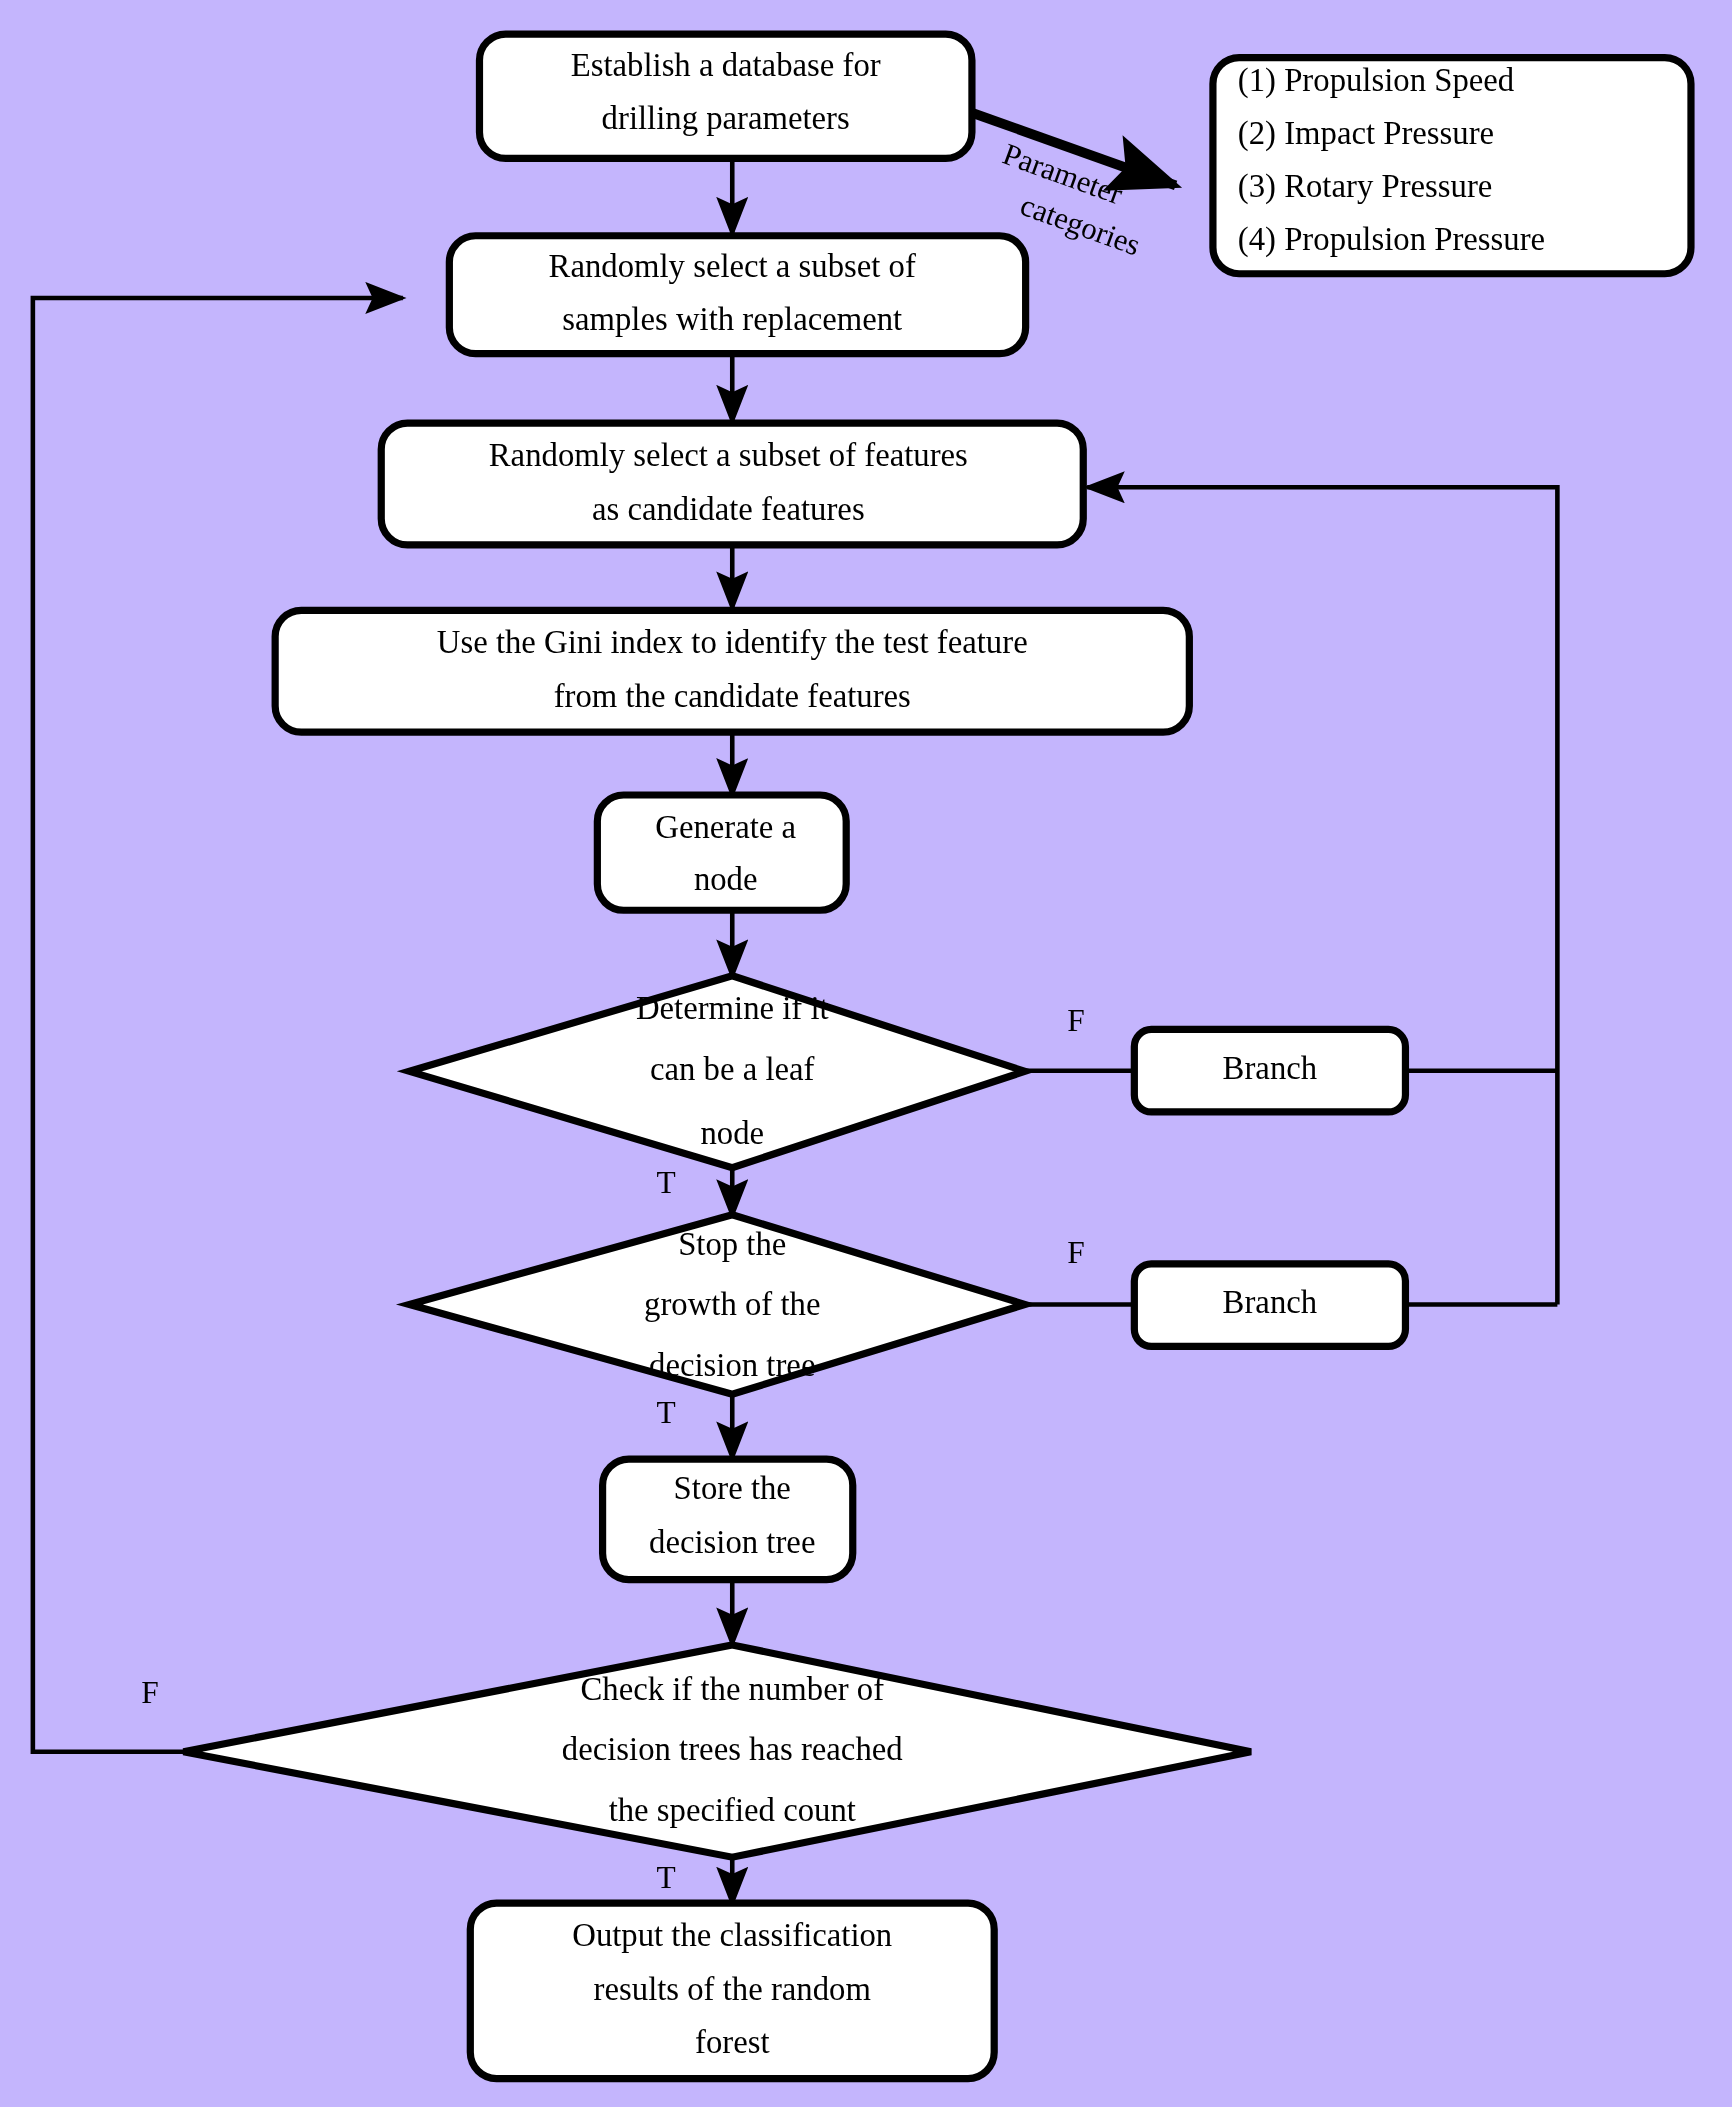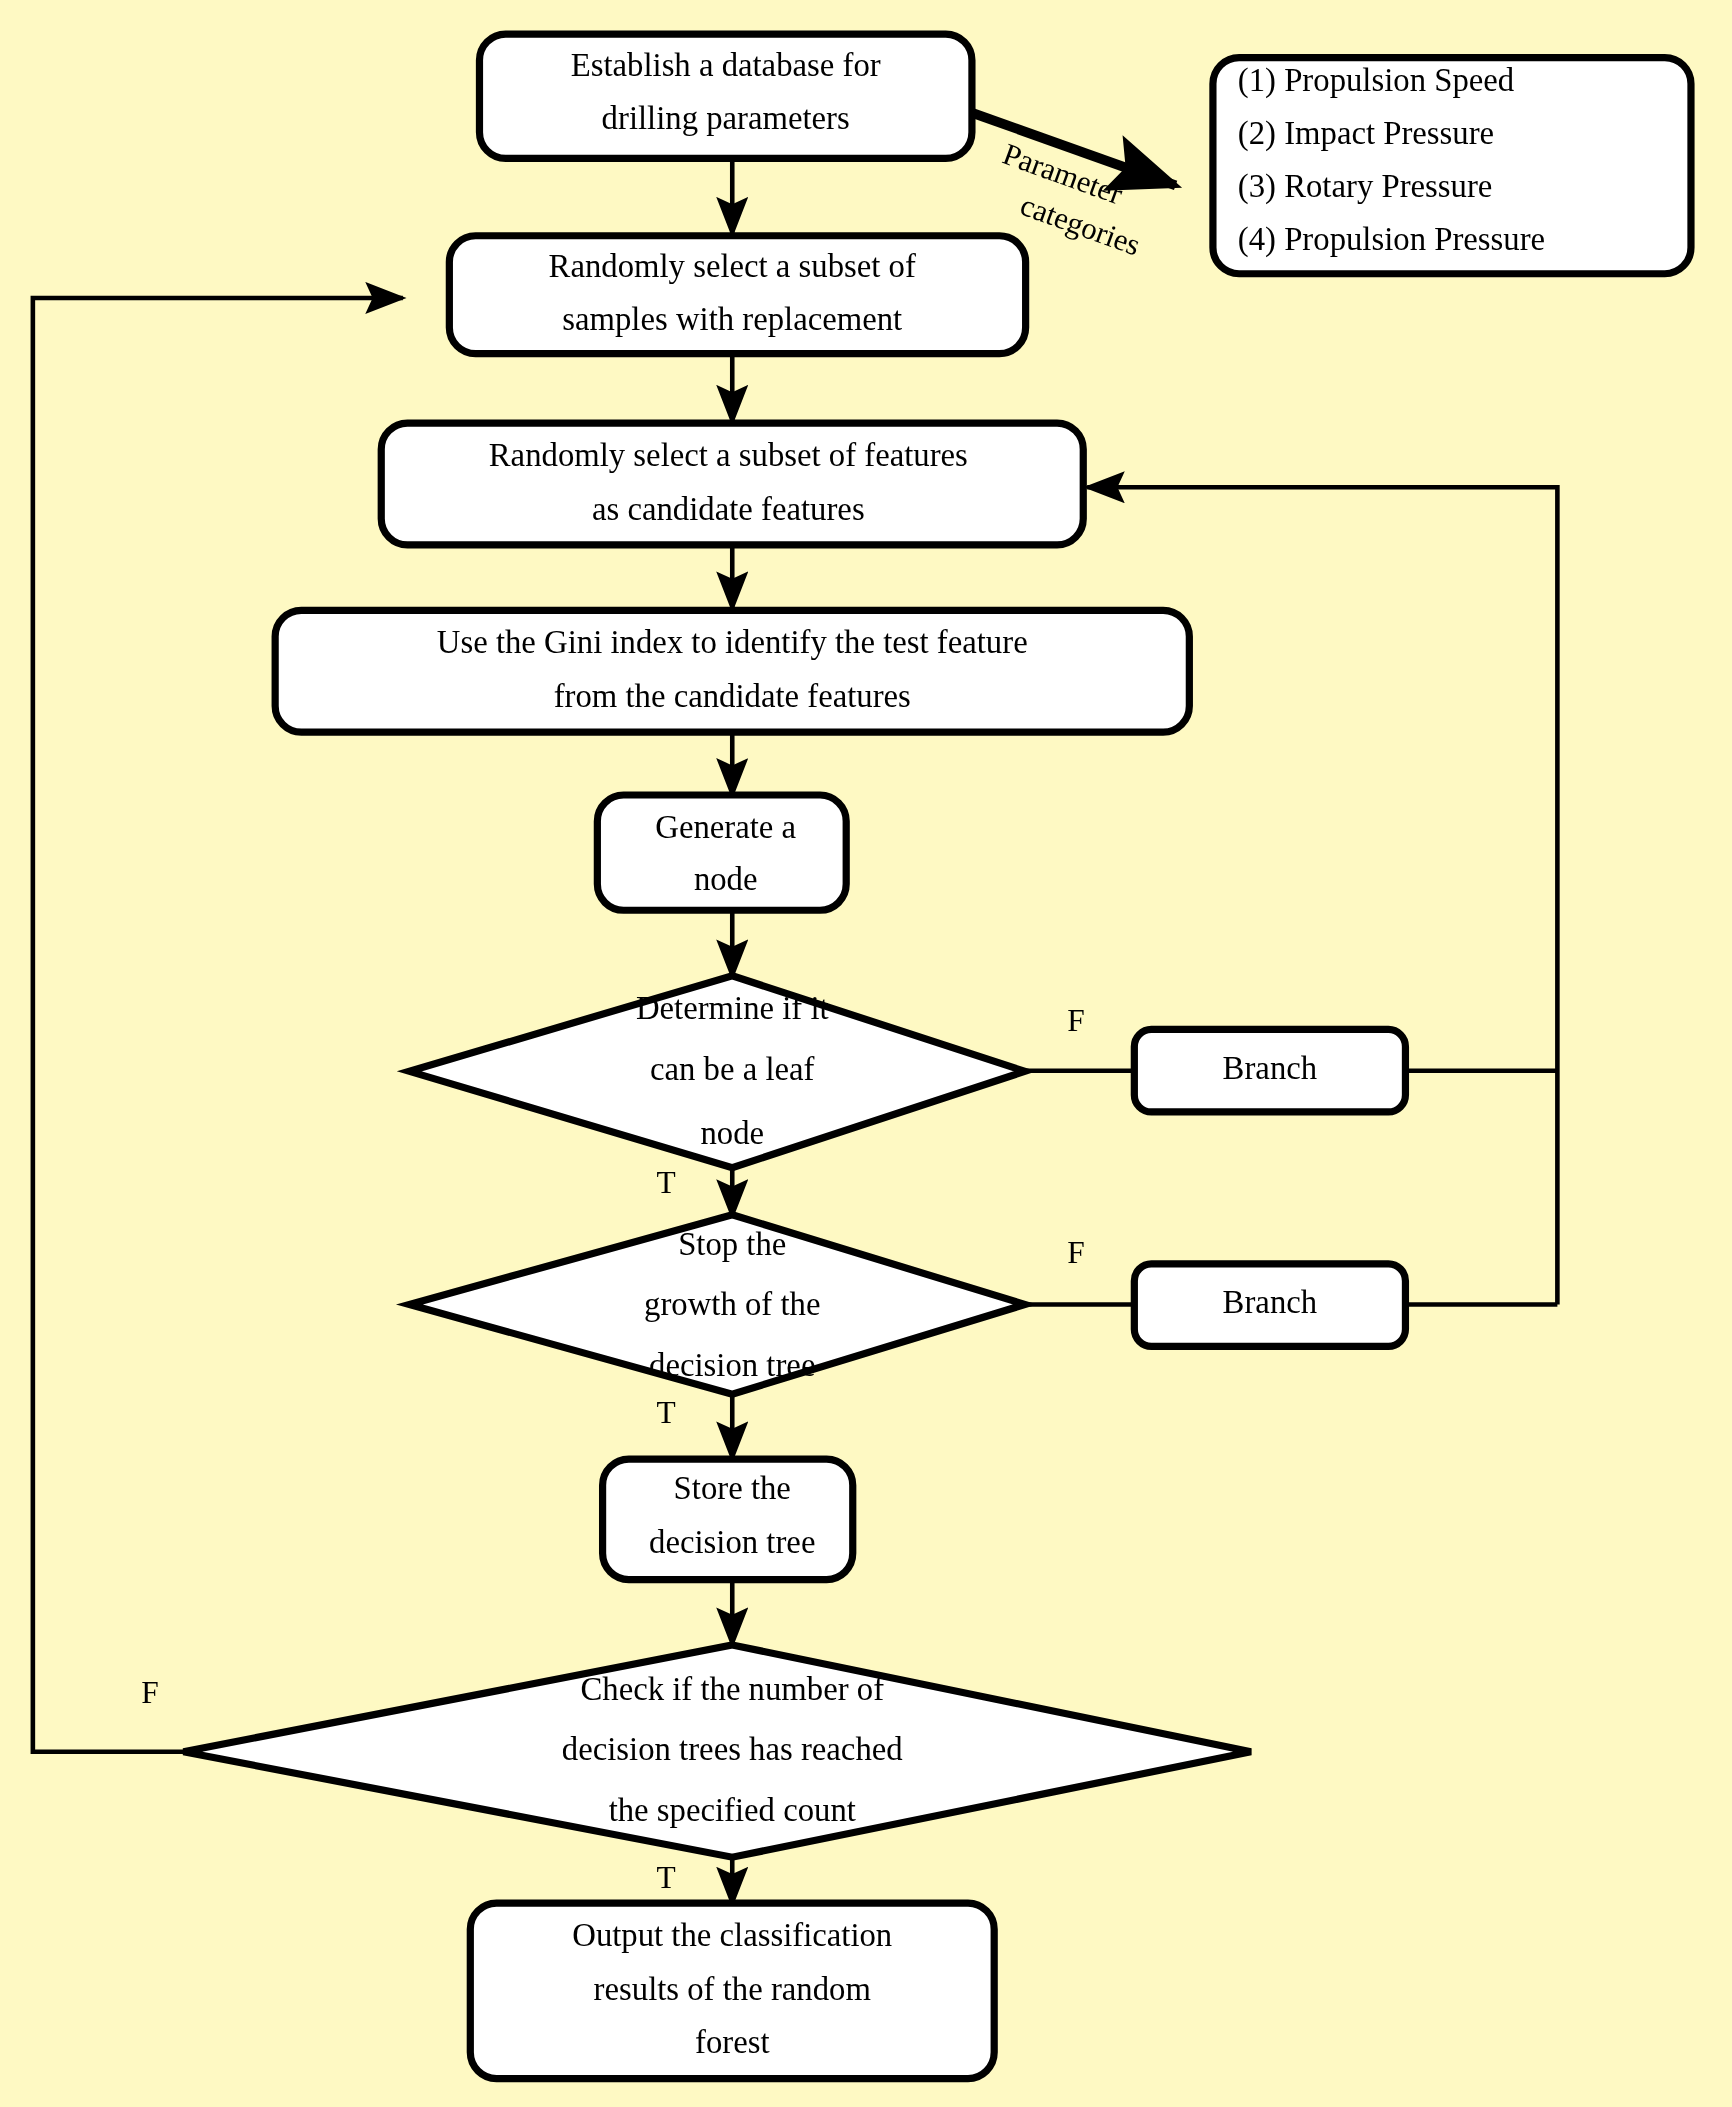--- a/index.html
+++ b/index.html
@@ -4,21 +4,21 @@
 <style>
   html, body {
     margin: 0;
     padding: 0;
     background: #ffffff;
   }
   #flowchart-root {
     position: relative;
     width: 1733px;
     height: 2108px;
-    background: #fef9c3;
+    background: #c4b5fd;
     font-family: "Liberation Serif", "DejaVu Serif", serif;
     overflow: hidden;
   }
   svg.canvas {
     position: absolute;
     top: 0;
     left: 0;
     width: 1733px;
     height: 2108px;
   }

